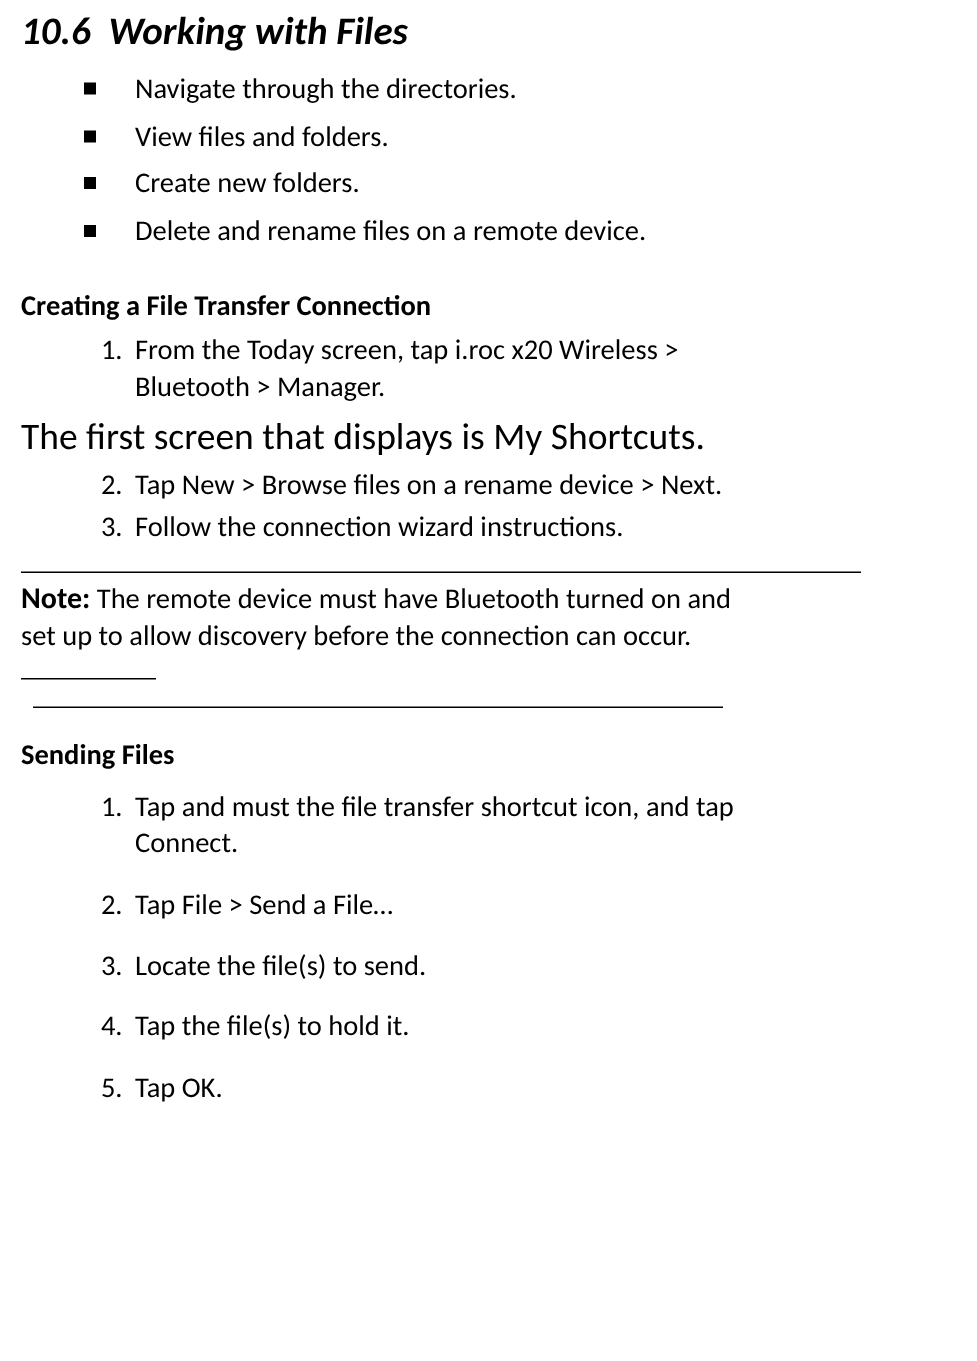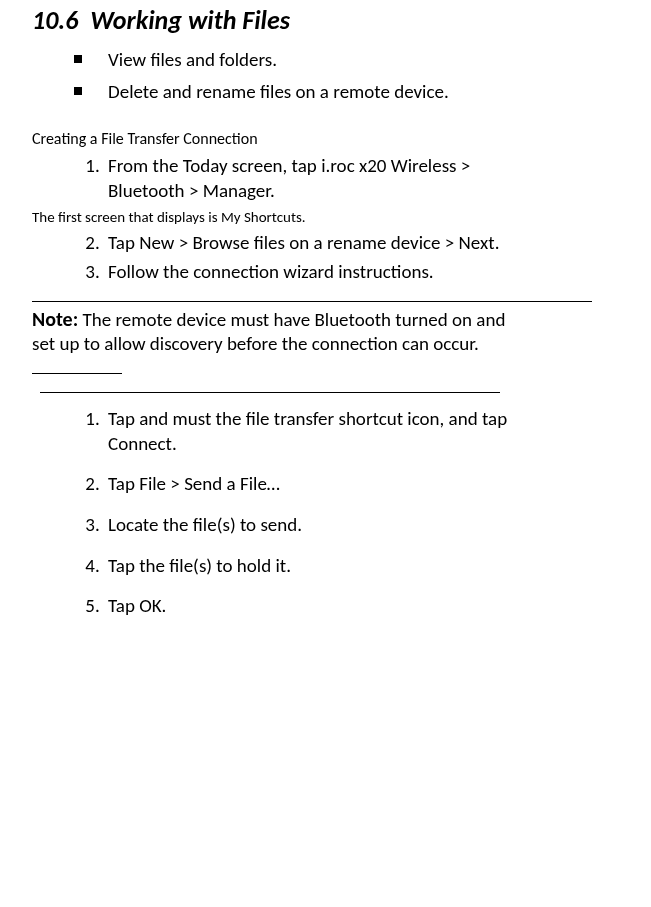--- a/index.html
+++ b/index.html
@@ -7,21 +7,20 @@
     padding: 0;
     background: #fff;
     color: #000;
     font-family: Calibri, "Segoe UI", Arial, sans-serif;
   }
   .page {
     box-sizing: border-box;
     width: 524px;
     min-height: 907px;
     padding: 6px 14px 20px 14px;
-    margin-left: 18px;
   }
   .section-heading {
     font-size: 26px;
     font-style: italic;
     font-weight: 700;
     margin: 0 0 2px 0;
     line-height: 1.15;
   }
   .intro {
     font-size: 19px;
@@ -42,39 +41,39 @@
   ul.square li::before {
     content: "";
     position: absolute;
     left: -18px;
     top: 11px;
     width: 8px;
     height: 8px;
     background: #000;
   }
   .subheading {
-    font-size: 16px;
-    font-weight: 400;
+    font-size: 19px;
+    font-weight: 700;
     margin: 14px 0 4px 0;
   }
   ol.numbered {
     list-style: decimal;
     padding: 0 0 0 72px;
     margin: 2px 0 2px 0;
   }
   ol.numbered > li {
     font-size: 19px;
     line-height: 1.3;
     padding: 2px 0 2px 4px;
   }
   ol.spaced > li {
     padding: 8px 0 8px 4px;
   }
   .interjection {
-    font-size: 15px;
+    font-size: 25px;
     line-height: 1.3;
     margin: 2px 0 2px 0;
   }
   .hr {
     border: none;
     border-top: 1px solid #000;
     margin: 14px 0 4px 0;
     width: 560px;
   }
   .hr.short {
@@ -104,21 +103,23 @@
 <body>
 
 <div class="page">
 
   <h2 class="section-heading">
     <span>10.6</span>&nbsp;&nbsp;<span>Working with Files</span>
   </h2>
 
 
   <ul class="square">
+    <li>Navigate through the directories.</li>
     <li>View files and folders.</li>
+    <li>Create new folders.</li>
     <li>Delete and rename files on a remote device.</li>
   </ul>
 
   <div class="subheading">Creating a File Transfer Connection</div>
 
   <ol class="numbered">
     <li>
       <span>From the </span><span class="b">Today</span><span> screen, tap </span><span class="b">i.roc x20 Wireless</span><span> &gt; </span><span class="b">Bluetooth &gt; Manager.</span>
     </li>
   </ol>
@@ -137,20 +138,21 @@
   <hr class="hr">
 
   <p class="note">
     <span class="note-label">Note:</span><span> The remote device must have Bluetooth turned on and set up to allow discovery before the connection can occur.</span>
   </p>
 
   <div>
     <hr class="hr short"><hr class="hr rest">
   </div>
 
+  <div class="subheading">Sending Files</div>
 
   <ol class="numbered spaced">
     <li>
       <span>Tap and must the file transfer shortcut icon, and tap </span><span class="b">Connect.</span>
     </li>
     <li>
       <span>Tap </span><span class="b">File</span><span> &gt; </span><span class="b">Send a File…</span>
     </li>
     <li>Locate the file(s) to send.</li>
     <li>Tap the file(s) to hold it.</li>

